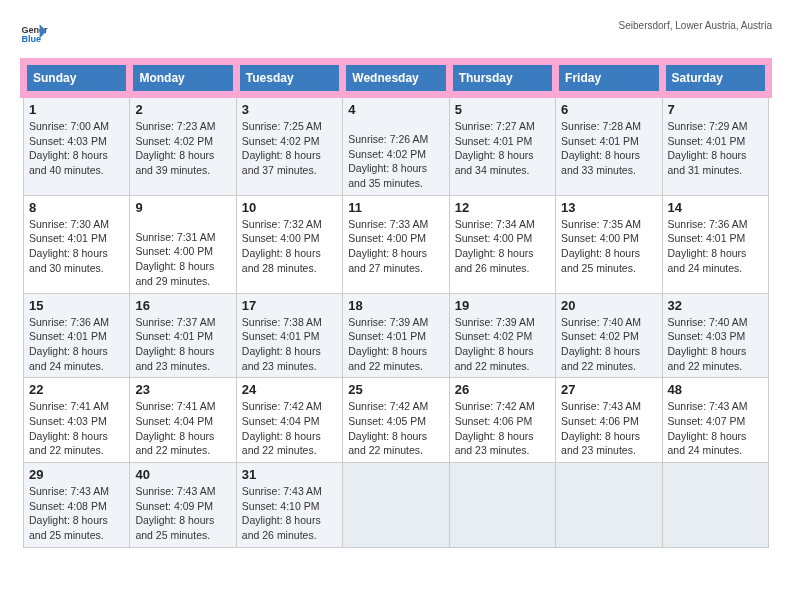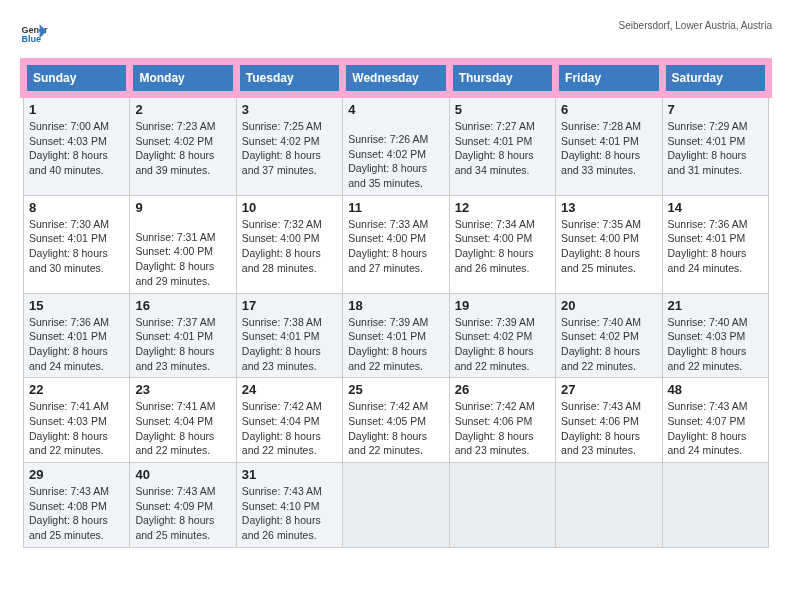--- a/index.html
+++ b/index.html
@@ -229,21 +229,21 @@
 Sunset: 4:02 PM
 Daylight: 8 hours and 22 minutes.</div>
         </td>
         <td>
           <span class="day-number">20</span>
           <div class="day-info" style="white-space: pre-line;">Sunrise: 7:40 AM
 Sunset: 4:02 PM
 Daylight: 8 hours and 22 minutes.</div>
         </td>
         <td>
-          <span class="day-number">21</span>
+          <span class="day-number">32</span>
           <div class="day-info" style="white-space: pre-line;">Sunrise: 7:40 AM
 Sunset: 4:03 PM
 Daylight: 8 hours and 22 minutes.</div>
         </td>
       </tr>
       <tr>
         <td>
           <span class="day-number">22</span>
           <div class="day-info" style="white-space: pre-line;">Sunrise: 7:41 AM
 Sunset: 4:03 PM

